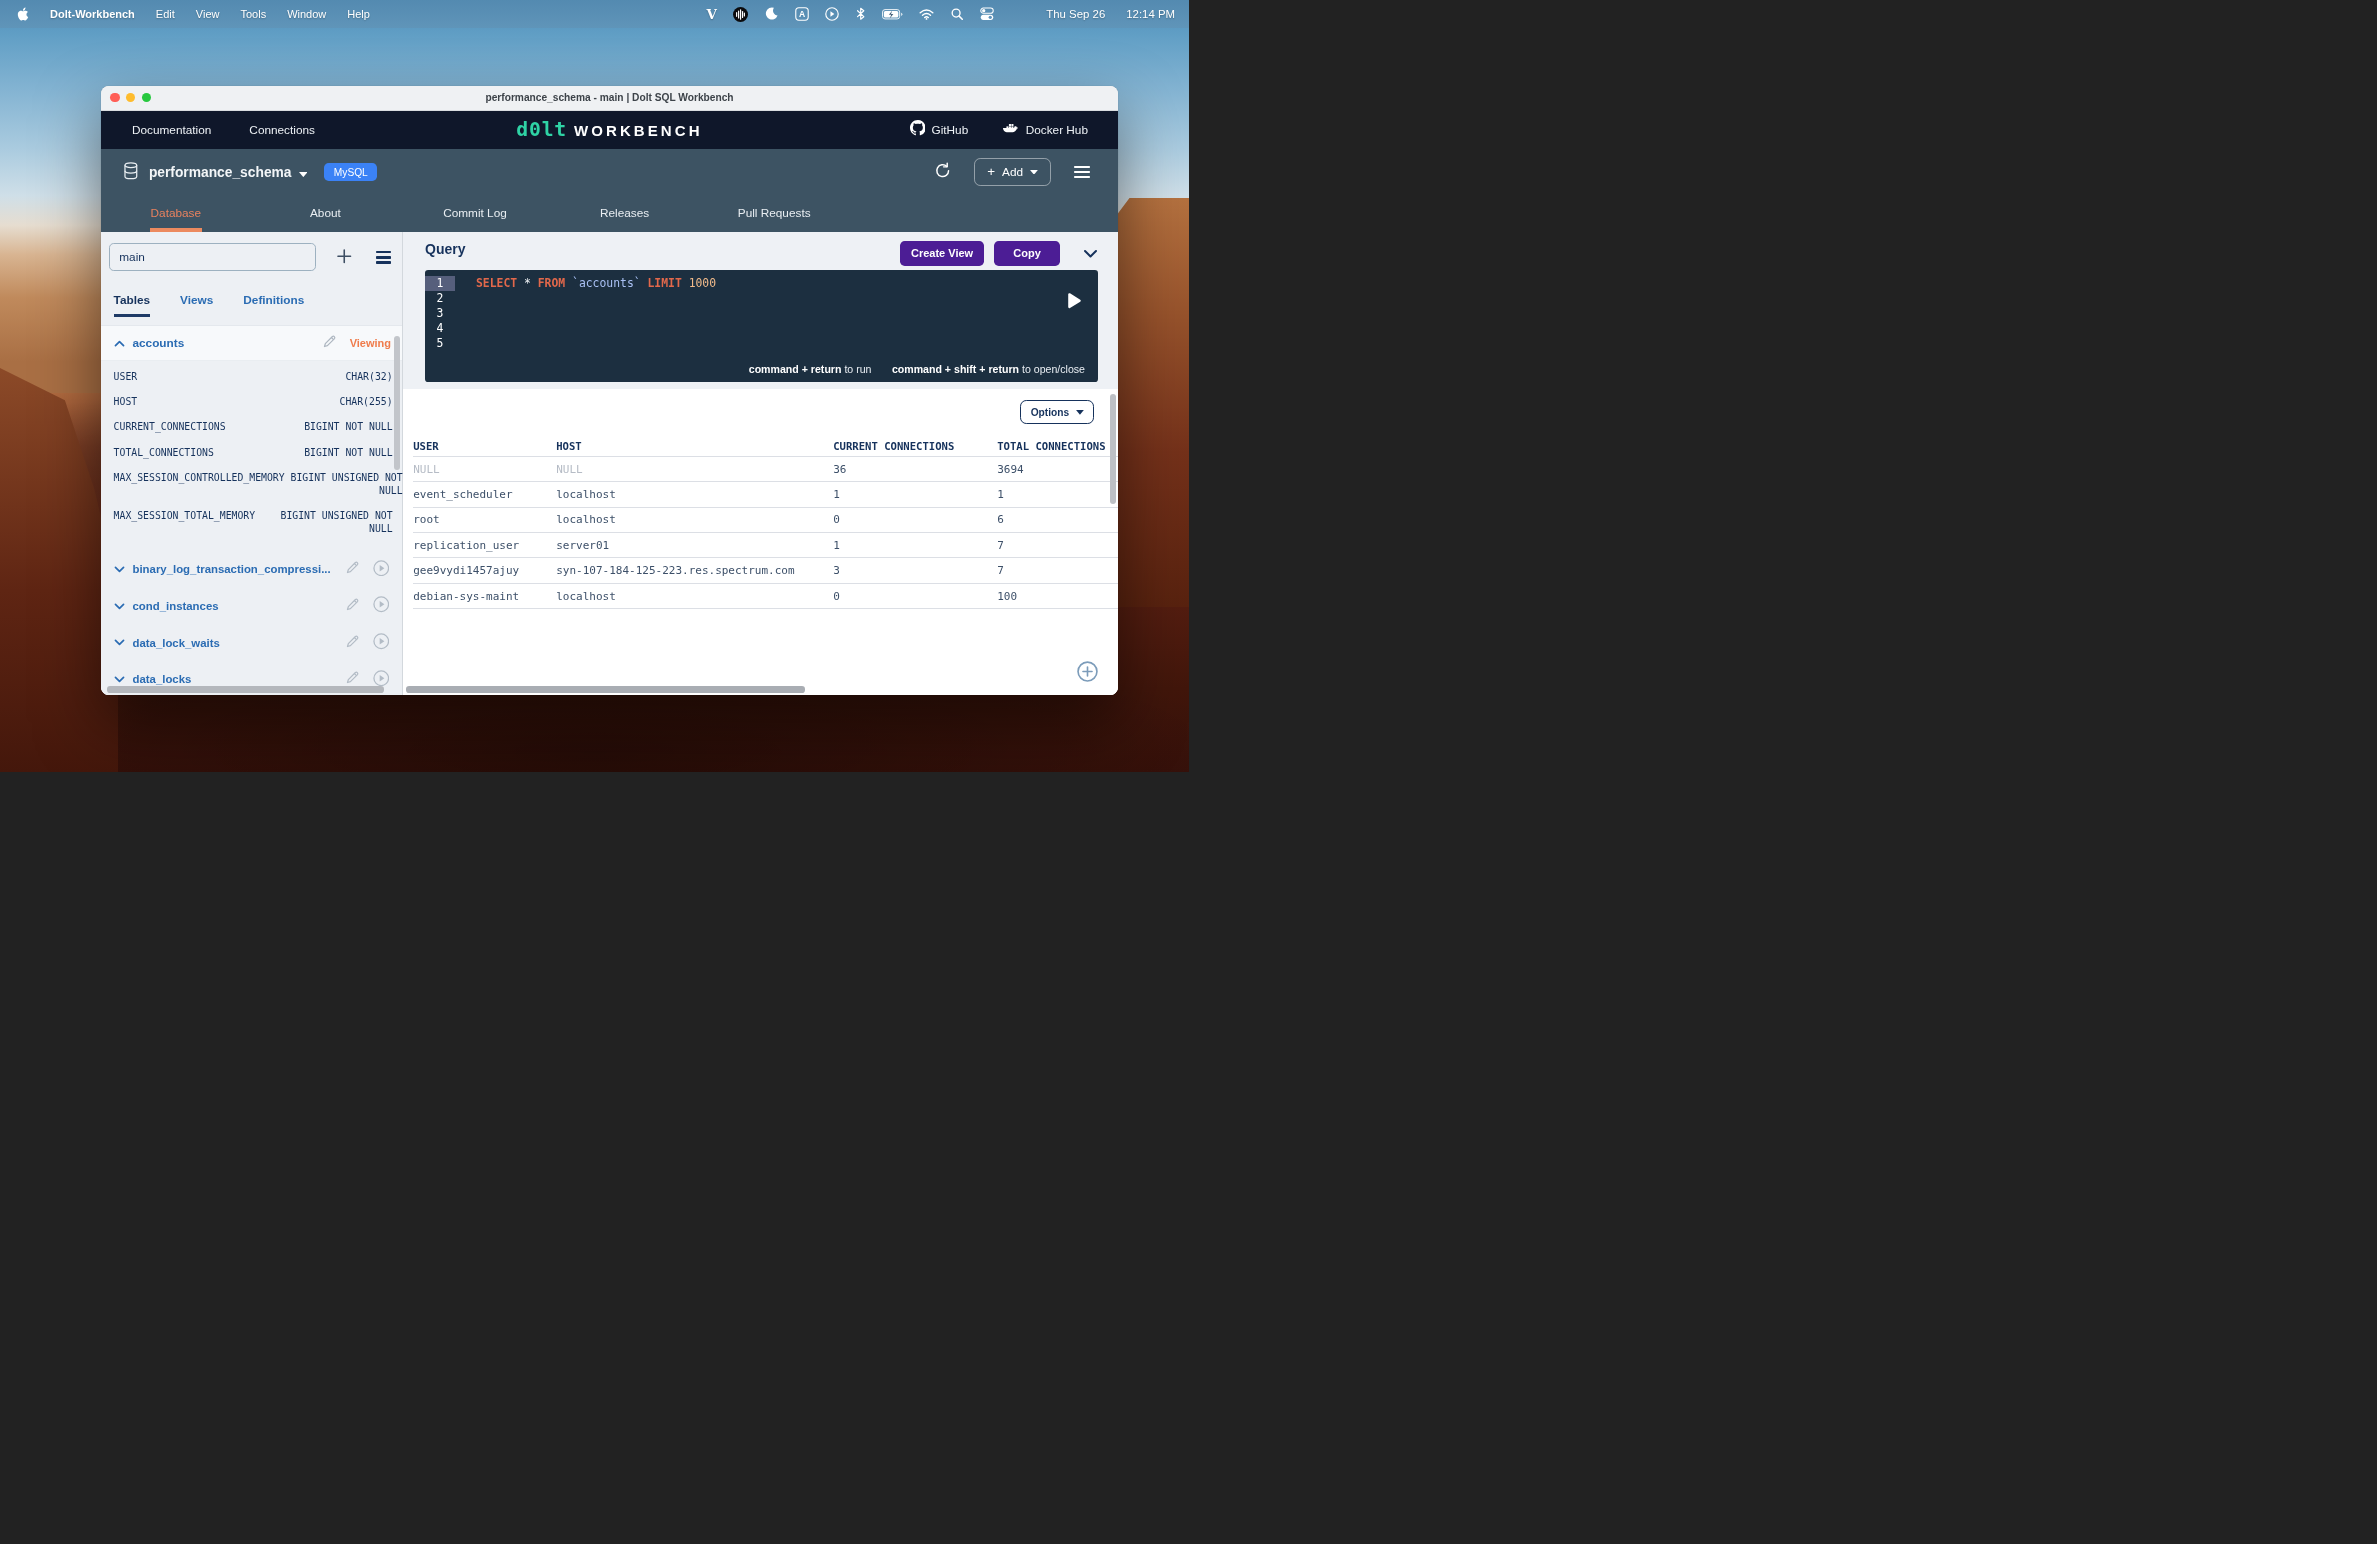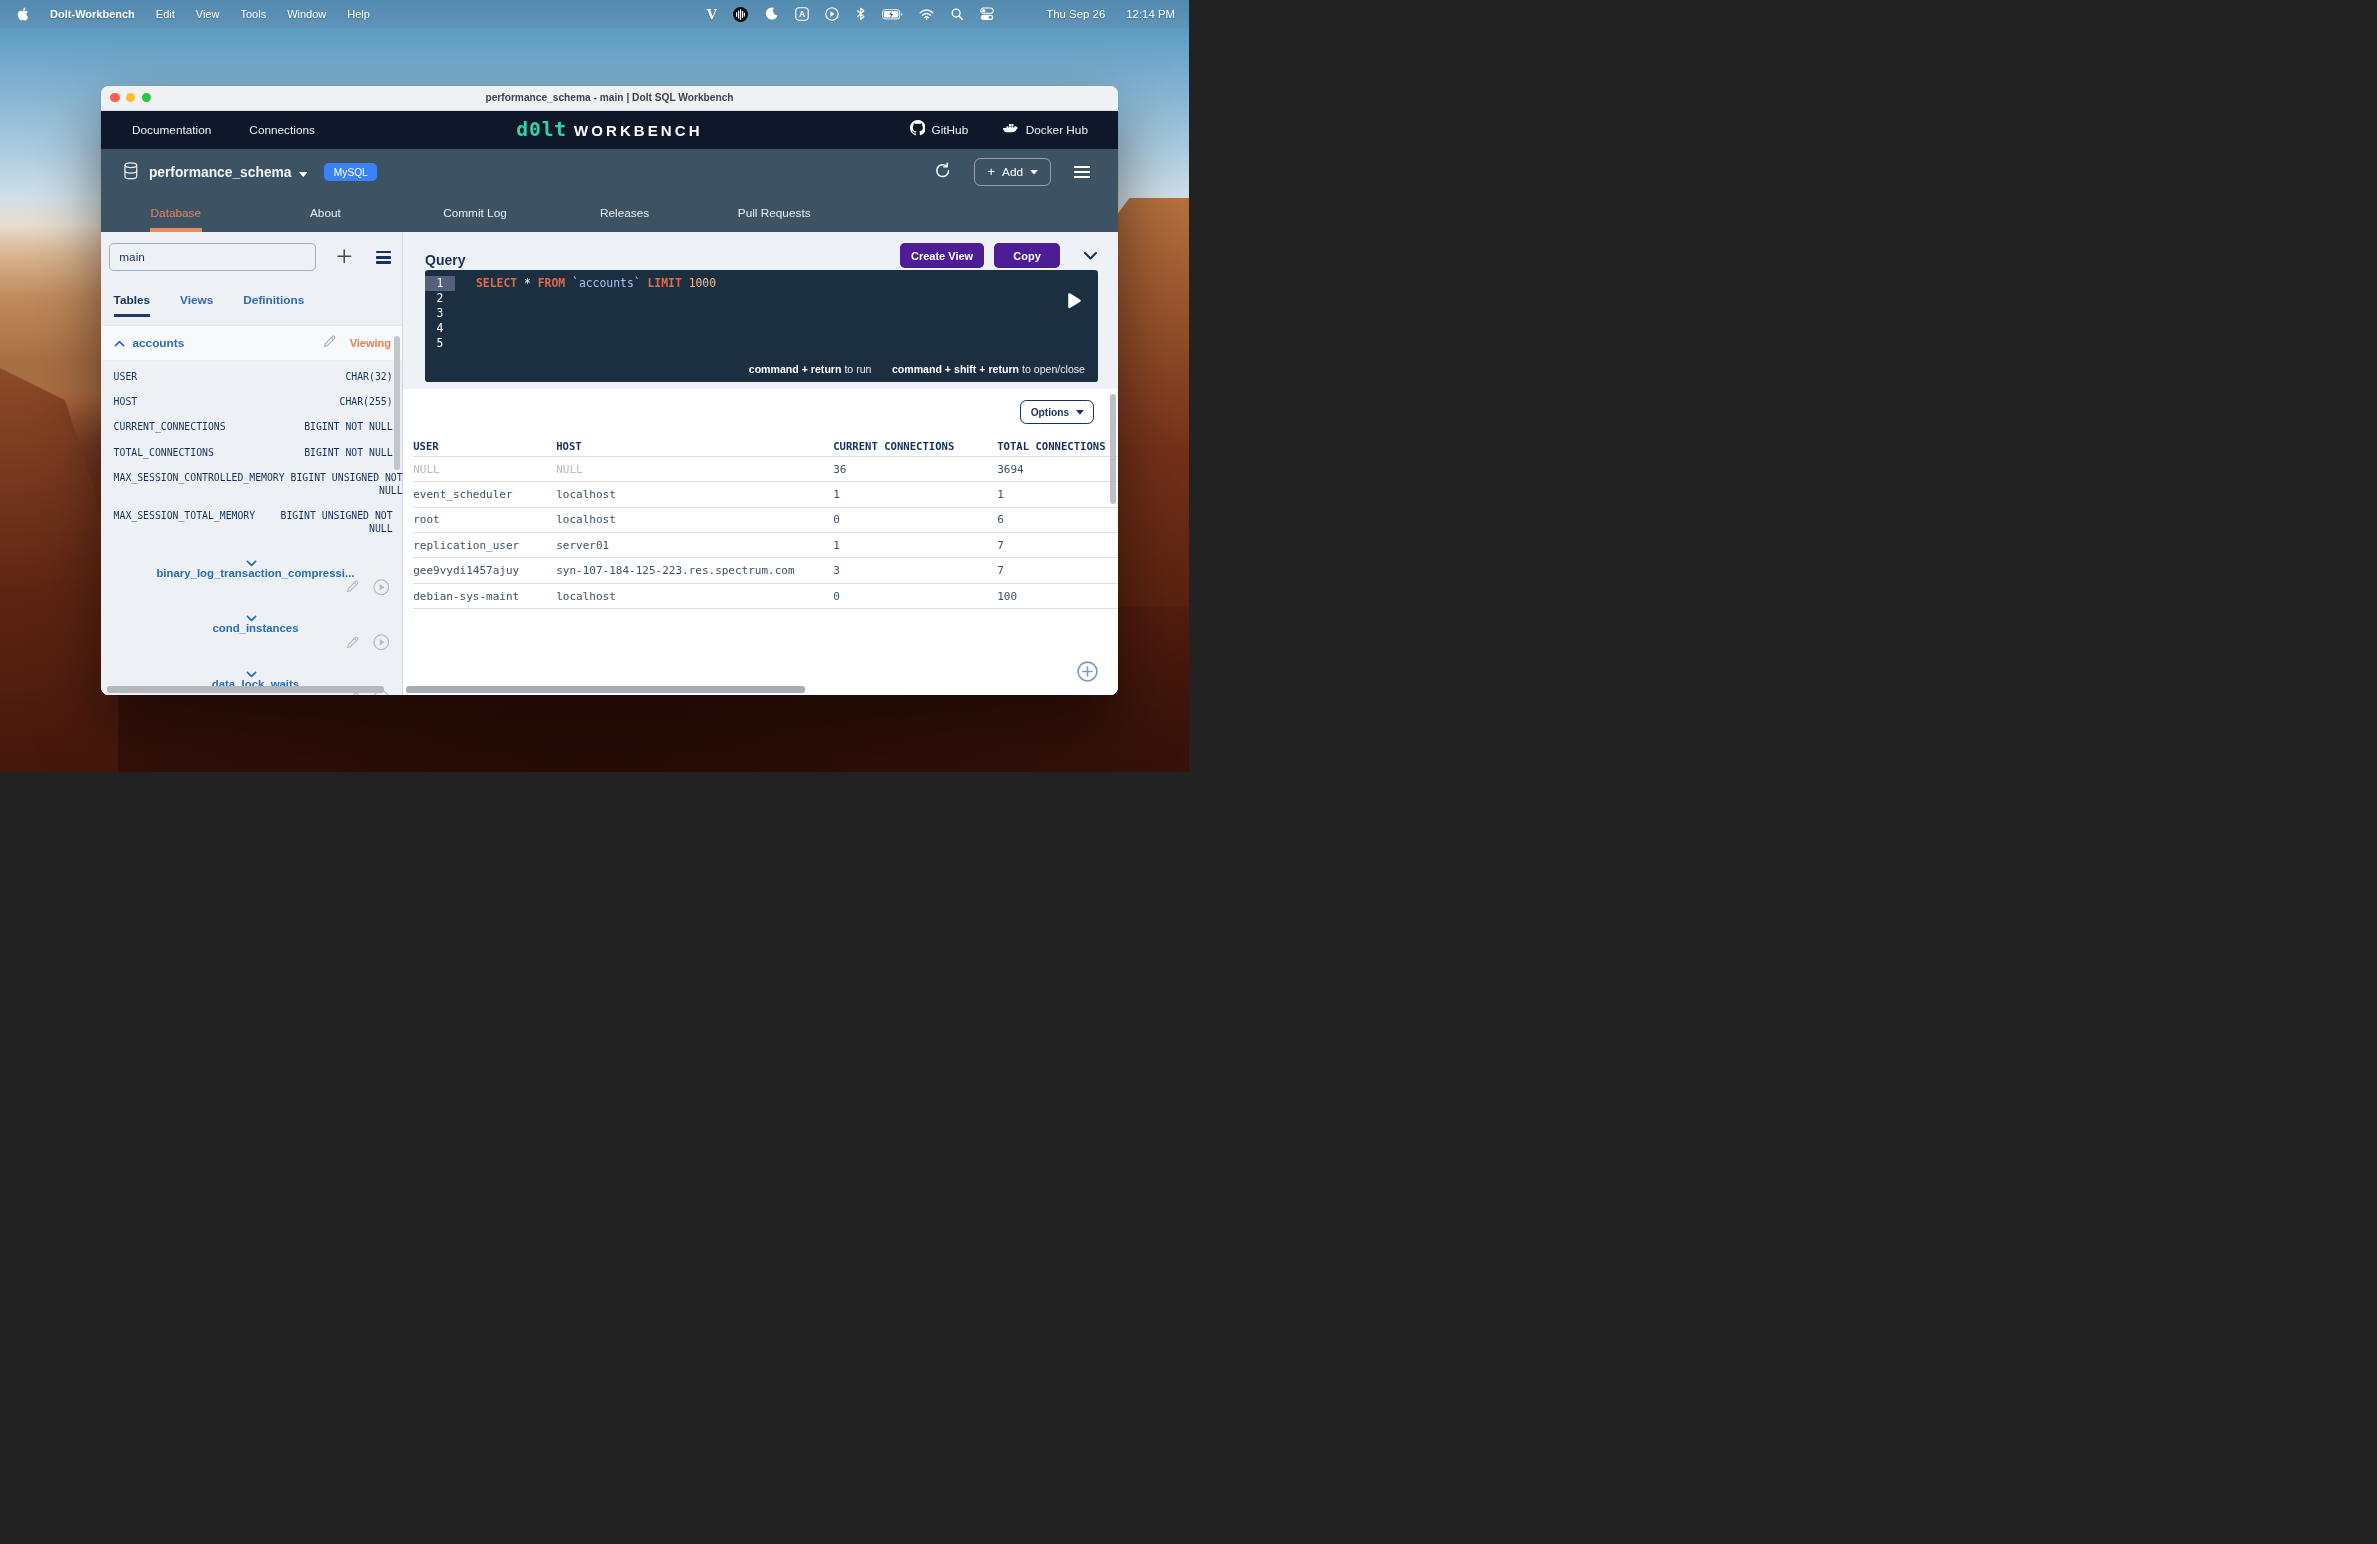--- a/index.html
+++ b/index.html
@@ -72,29 +72,29 @@
   .side-tab{padding-bottom:7px;color:#2b6cb3;font-weight:600;cursor:pointer;}
   .side-tab.active{color:#16325c;font-weight:700;border-bottom:3.1px solid #1e3a66;}
   .accounts-head{margin-top:7.9px;background:#f7f9fb;border-top:0.8px solid #e4e8ed;border-bottom:0.8px solid #e9edf1;padding:7.9px 11px 7.9px 12.6px;display:flex;align-items:center;}
   .accounts-head .tname{font-size:11.8px;font-weight:700;color:#2b6cb3;margin-left:7.9px;}
   .accounts-head .pencil{margin-left:auto;}
   .viewing{color:#ef7c4c;font-size:11px;font-weight:600;margin-left:12.6px;}
   .col-list{padding-top:3.1px;}
   .col-row{display:flex;justify-content:space-between;align-items:flex-start;padding:6.3px 9.4px 6.3px 12.6px;font-family:"DejaVu Sans Mono",monospace;font-size:9.8px;color:#16325c;}
   .col-row .ctype{text-align:right;max-width:118px;line-height:1.3;flex-shrink:0;}
   .tbl-list{margin-top:9.4px;}
-  .tbl-row{display:flex;align-items:center;padding:8.6px 12.6px;cursor:pointer;flex-direction:column;}
+  .tbl-row{display:flex;align-items:center;padding:8.6px 12.6px;cursor:pointer;}
   .tbl-row .tname{font-size:11.4px;font-weight:600;color:#2b6cb3;margin-left:7.9px;white-space:nowrap;}
   .tbl-row .icons{margin-left:auto;display:flex;align-items:center;gap:13.4px;}
   .v-scroll-side{position:absolute;right:2.4px;top:104px;width:5.5px;height:134px;background:#c2c5ca;border-radius:3.1px;}
   .h-scroll-side{position:absolute;bottom:3.1px;left:5.5px;width:277px;height:6.3px;background:#b4b7bc;border-radius:3.1px;}
   
   .main{flex:1;display:flex;flex-direction:column;position:relative;min-width:0;}
   .query-wrap{background:#eef1f5;padding:9.4px 20.4px 7.9px 22px;}
-  .query-head{display:flex;align-items:flex-end;height:27px;}
+  .query-head{display:flex;align-items:flex-start;height:27px;}
   .query-title{font-size:14px;font-weight:800;color:#16325c;}
   .query-head .right{margin-left:auto;display:flex;align-items:center;gap:10.2px;}
   .btn-blue{background:#4c1d95;color:#fff;font-size:11px;font-weight:600;border:none;border-radius:4.7px;padding:6.3px 11px;cursor:pointer;font-family:"Liberation Sans",sans-serif;}
   .btn-blue.copy{padding:6.3px 19px;}
   .collapse-chevron{margin-left:12.6px;cursor:pointer;display:flex;}
   .editor{position:relative;background:#1c2f40;border-radius:3.1px;height:112px;margin-top:1.6px;font-family:"DejaVu Sans Mono",monospace;}
   .code-lines{padding-top:6.3px;}
   .cline{display:flex;height:15px;line-height:15px;}
   .gutter{width:30px;text-align:center;color:#fff;font-size:11.4px;flex-shrink:0;}
   .gutter.active{background:#565f7c;}

